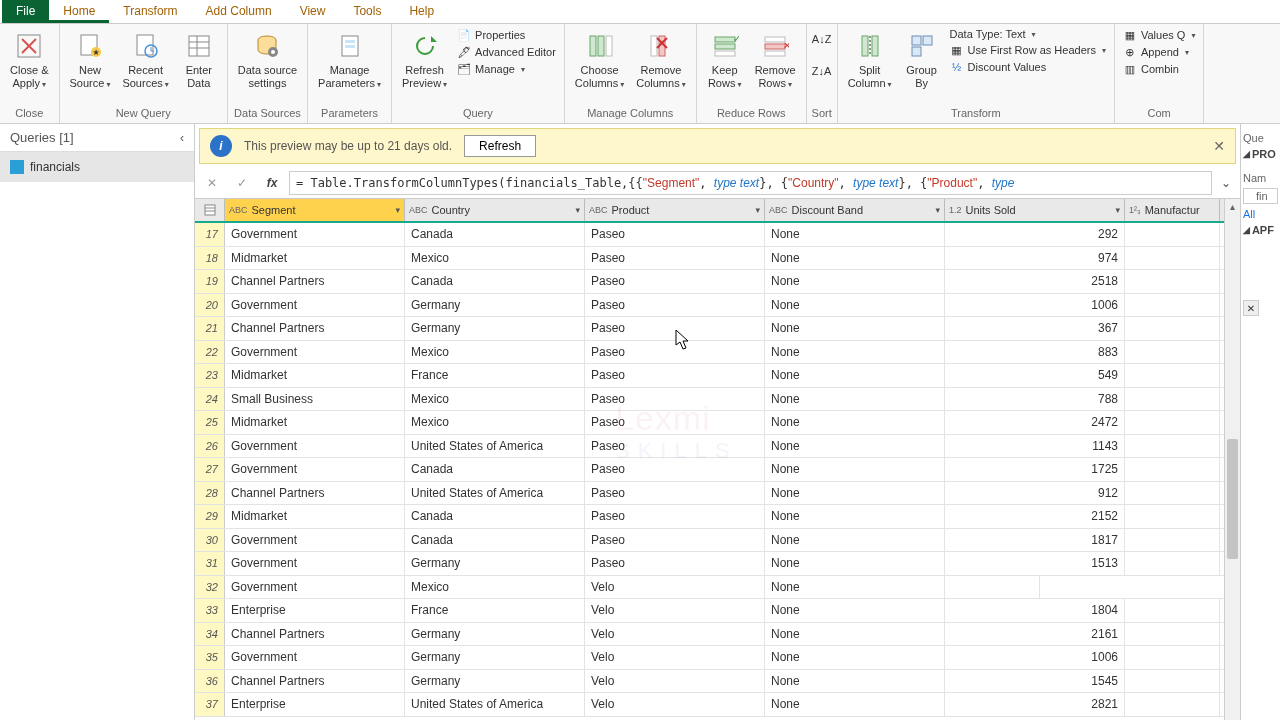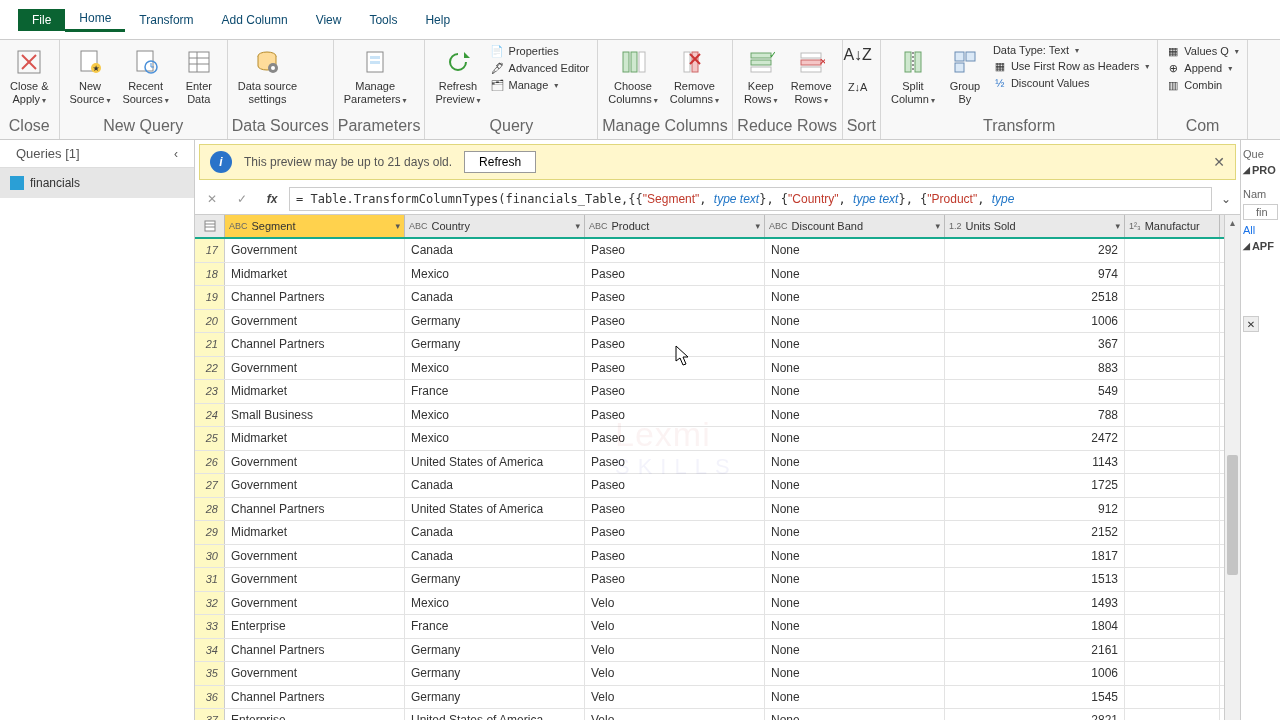--- a/index.html
+++ b/index.html
@@ -1,40 +1,40 @@
 <!DOCTYPE html>
 <html><head>
 <meta charset="utf-8">
 <style>
 * { box-sizing: border-box; margin: 0; padding: 0; font-family: "Segoe UI", Arial, sans-serif; }
 body { width: 1280px; height: 720px; overflow: hidden; background: #fff; font-size: 12px; color: #333; }
 
 
-.tabs { display: flex; height: 40px; border-bottom: 1px solid #ccc; padding-left: 18px; align-items: center; }
-.tab { padding: 4px 14px; font-size: 12px; cursor: pointer; color: #0c4a6e; }
+.tabs { display: flex; height: 24px; border-bottom: 1px solid #ccc; padding-left: 2px; }
+.tab { padding: 4px 14px; font-size: 12px; cursor: pointer; color: #a16207; }
 .tab.file { background: #0a6332; color: #fff; }
 .tab.active { border-bottom: 3px solid #0a6332; background: #fff; }
 
 
 .ribbon { display: flex; height: 100px; border-bottom: 1px solid #ccc; background: #f8f8f8; }
 .ribbon-group { display: flex; flex-direction: column; border-right: 1px solid #d6d6d6; padding: 2px 4px 2px 4px; }
 .ribbon-group-body { flex: 1; display: flex; align-items: flex-start; }
-.ribbon-group-label { text-align: center; font-size: 16px; color: #666; padding: 2px 0; }
+.ribbon-group-label { text-align: center; font-size: 11px; color: #666; padding: 2px 0; }
 .ribbon-btn { display: flex; flex-direction: column; align-items: center; justify-content: flex-start; padding: 4px 6px; cursor: pointer; min-width: 48px; }
 .ribbon-btn .icon-box { width: 32px; height: 32px; display: flex; align-items: center; justify-content: center; margin-bottom: 2px; }
 .ribbon-btn .lbl { font-size: 11px; text-align: center; line-height: 1.15; }
 .ribbon-stack { display: flex; flex-direction: column; gap: 3px; padding: 2px 4px; }
 .ribbon-item-h { display: flex; align-items: center; gap: 4px; font-size: 11px; cursor: pointer; white-space: nowrap; }
 .ribbon-item-h .sm-icon { width: 14px; height: 14px; display: inline-flex; align-items: center; justify-content: center; }
 .caret::after { content: "▾"; font-size: 8px; margin-left: 2px; color: #555; }
 
 
 .content { display: flex; height: calc(720px - 124px); }
 .queries-panel { width: 195px; border-right: 1px solid #ccc; display: flex; flex-direction: column; }
-.qp-header { display: flex; align-items: flex-end; justify-content: space-between; padding: 6px 16px; border-bottom: 1px solid #ddd; }
+.qp-header { display: flex; align-items: flex-end; justify-content: space-between; padding: 6px 10px; border-bottom: 1px solid #ddd; }
 .qp-title { font-size: 13px; color: #555; }
 .qp-collapse { font-size: 12px; color: #555; cursor: pointer; }
 .qp-item { display: flex; align-items: center; gap: 6px; padding: 8px 10px; background: #e6e6e6; cursor: pointer; }
 .qp-icon { width: 14px; height: 14px; background: #2a9fd6; display: inline-block; }
 
 .main-area { flex: 1; display: flex; flex-direction: column; position: relative; min-width: 0; }
 .notice-bar { display: flex; align-items: center; gap: 12px; background: #fff7cc; border: 1px solid #e0d77c; padding: 6px 10px; margin: 4px 4px; }
 .notice-icon { width: 22px; height: 22px; border-radius: 50%; background: #2a73c9; color: #fff; display: flex; align-items: center; justify-content: center; font-weight: bold; font-style: italic; }
 .notice-text { font-size: 12px; color: #555; }
 .notice-refresh { border: 1px solid #999; background: #fff; padding: 3px 14px; font-size: 12px; cursor: pointer; }
@@ -284,21 +284,21 @@
 Rows</div>
       </div>
     </div>
     <div class="ribbon-group-label">Reduce Rows</div>
   </div>
 
   <div class="ribbon-group">
     <div class="ribbon-group-body">
       <div class="ribbon-stack" style="padding-top:6px">
         <div class="ribbon-item-h">
-            <span class="sm-icon" style="font-size:16px">A↓Z</span>
+            <span class="sm-icon" style="font-size:11px">A↓Z</span>
           </div>
         <div class="ribbon-item-h">&nbsp;</div>
         <div class="ribbon-item-h">
             <span class="sm-icon" style="font-size:11px">Z↓A</span>
           </div>
       </div>
     </div>
     <div class="ribbon-group-label">Sort</div>
   </div>
 
@@ -569,21 +569,20 @@
               <div class="cell col-discount">None</div>
               <div class="cell col-units num">1513</div>
               <div class="cell col-manuf"></div>
             </div>
             <div class="grow">
               <div class="rnum">32</div>
               <div class="cell col-segment">Government</div>
               <div class="cell col-country">Mexico</div>
               <div class="cell col-product">Velo</div>
               <div class="cell col-discount">None</div>
-              <div class="cell col-units num">1493</div>
               <div class="cell col-manuf"></div>
             </div>
             <div class="grow">
               <div class="rnum">33</div>
               <div class="cell col-segment">Enterprise</div>
               <div class="cell col-country">France</div>
               <div class="cell col-product">Velo</div>
               <div class="cell col-discount">None</div>
               <div class="cell col-units num">1804</div>
               <div class="cell col-manuf"></div>

